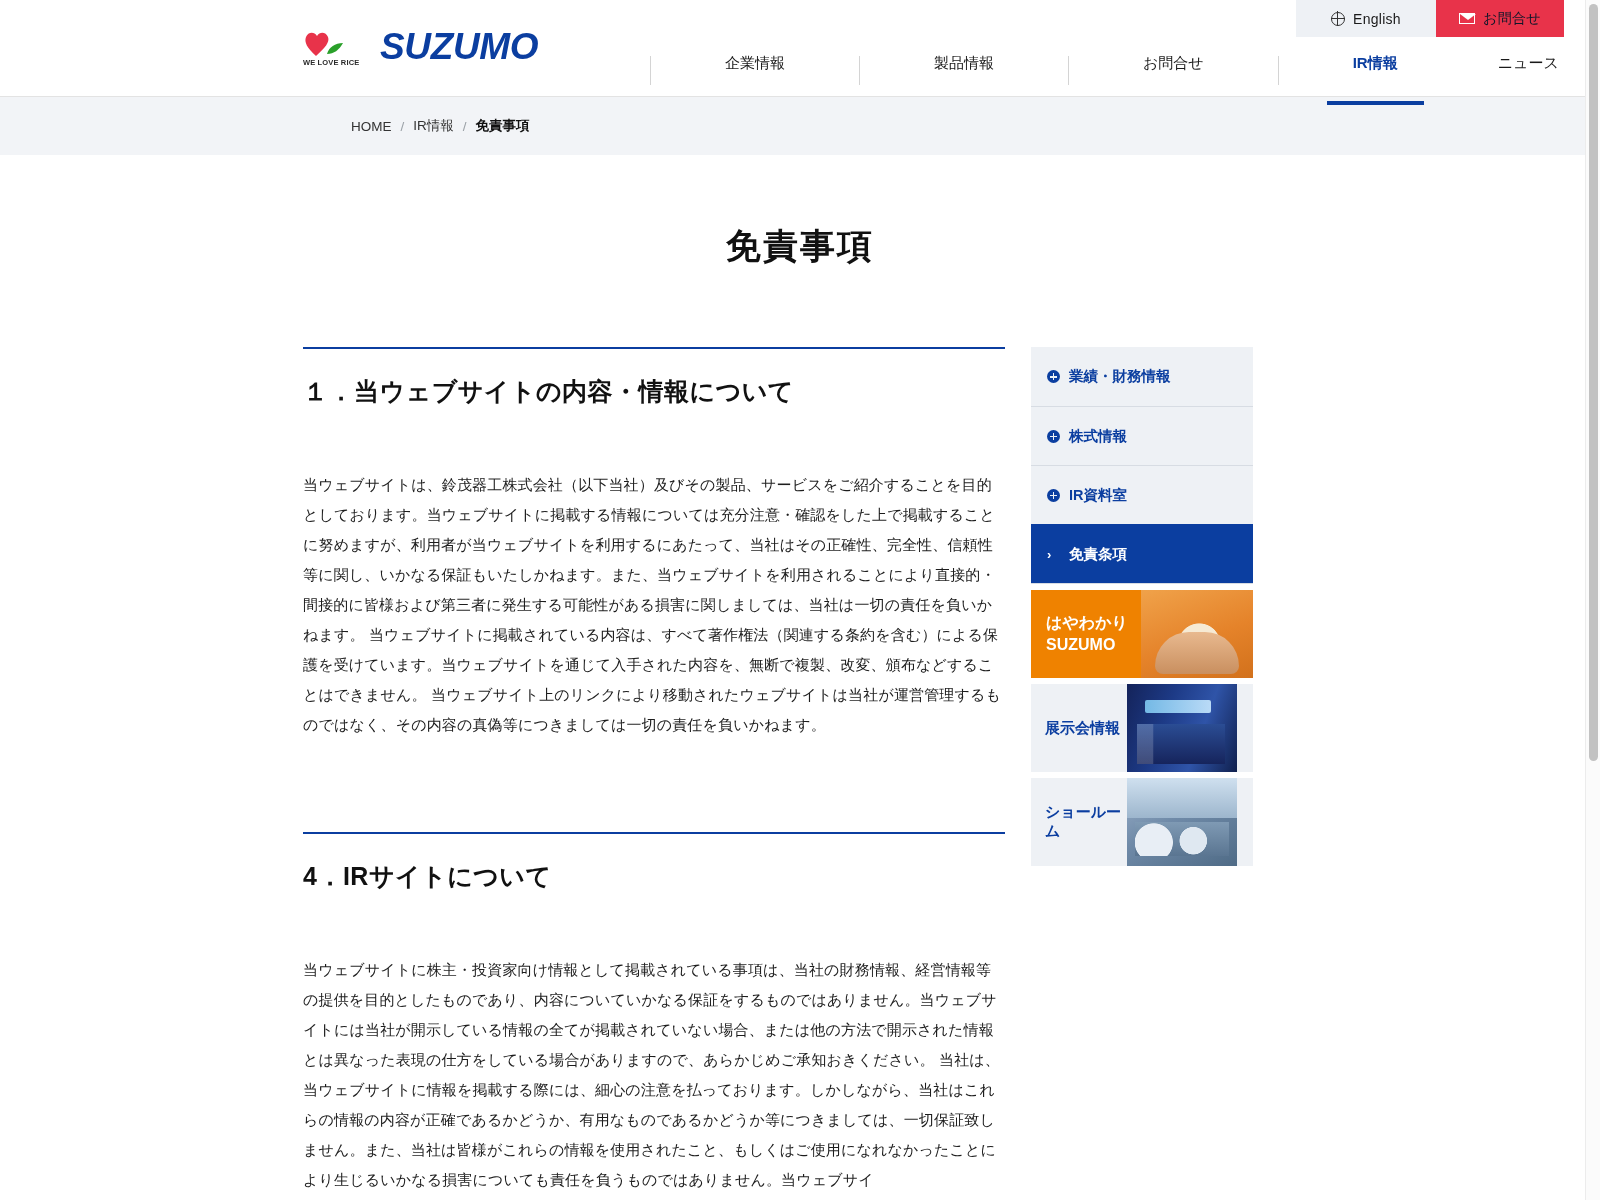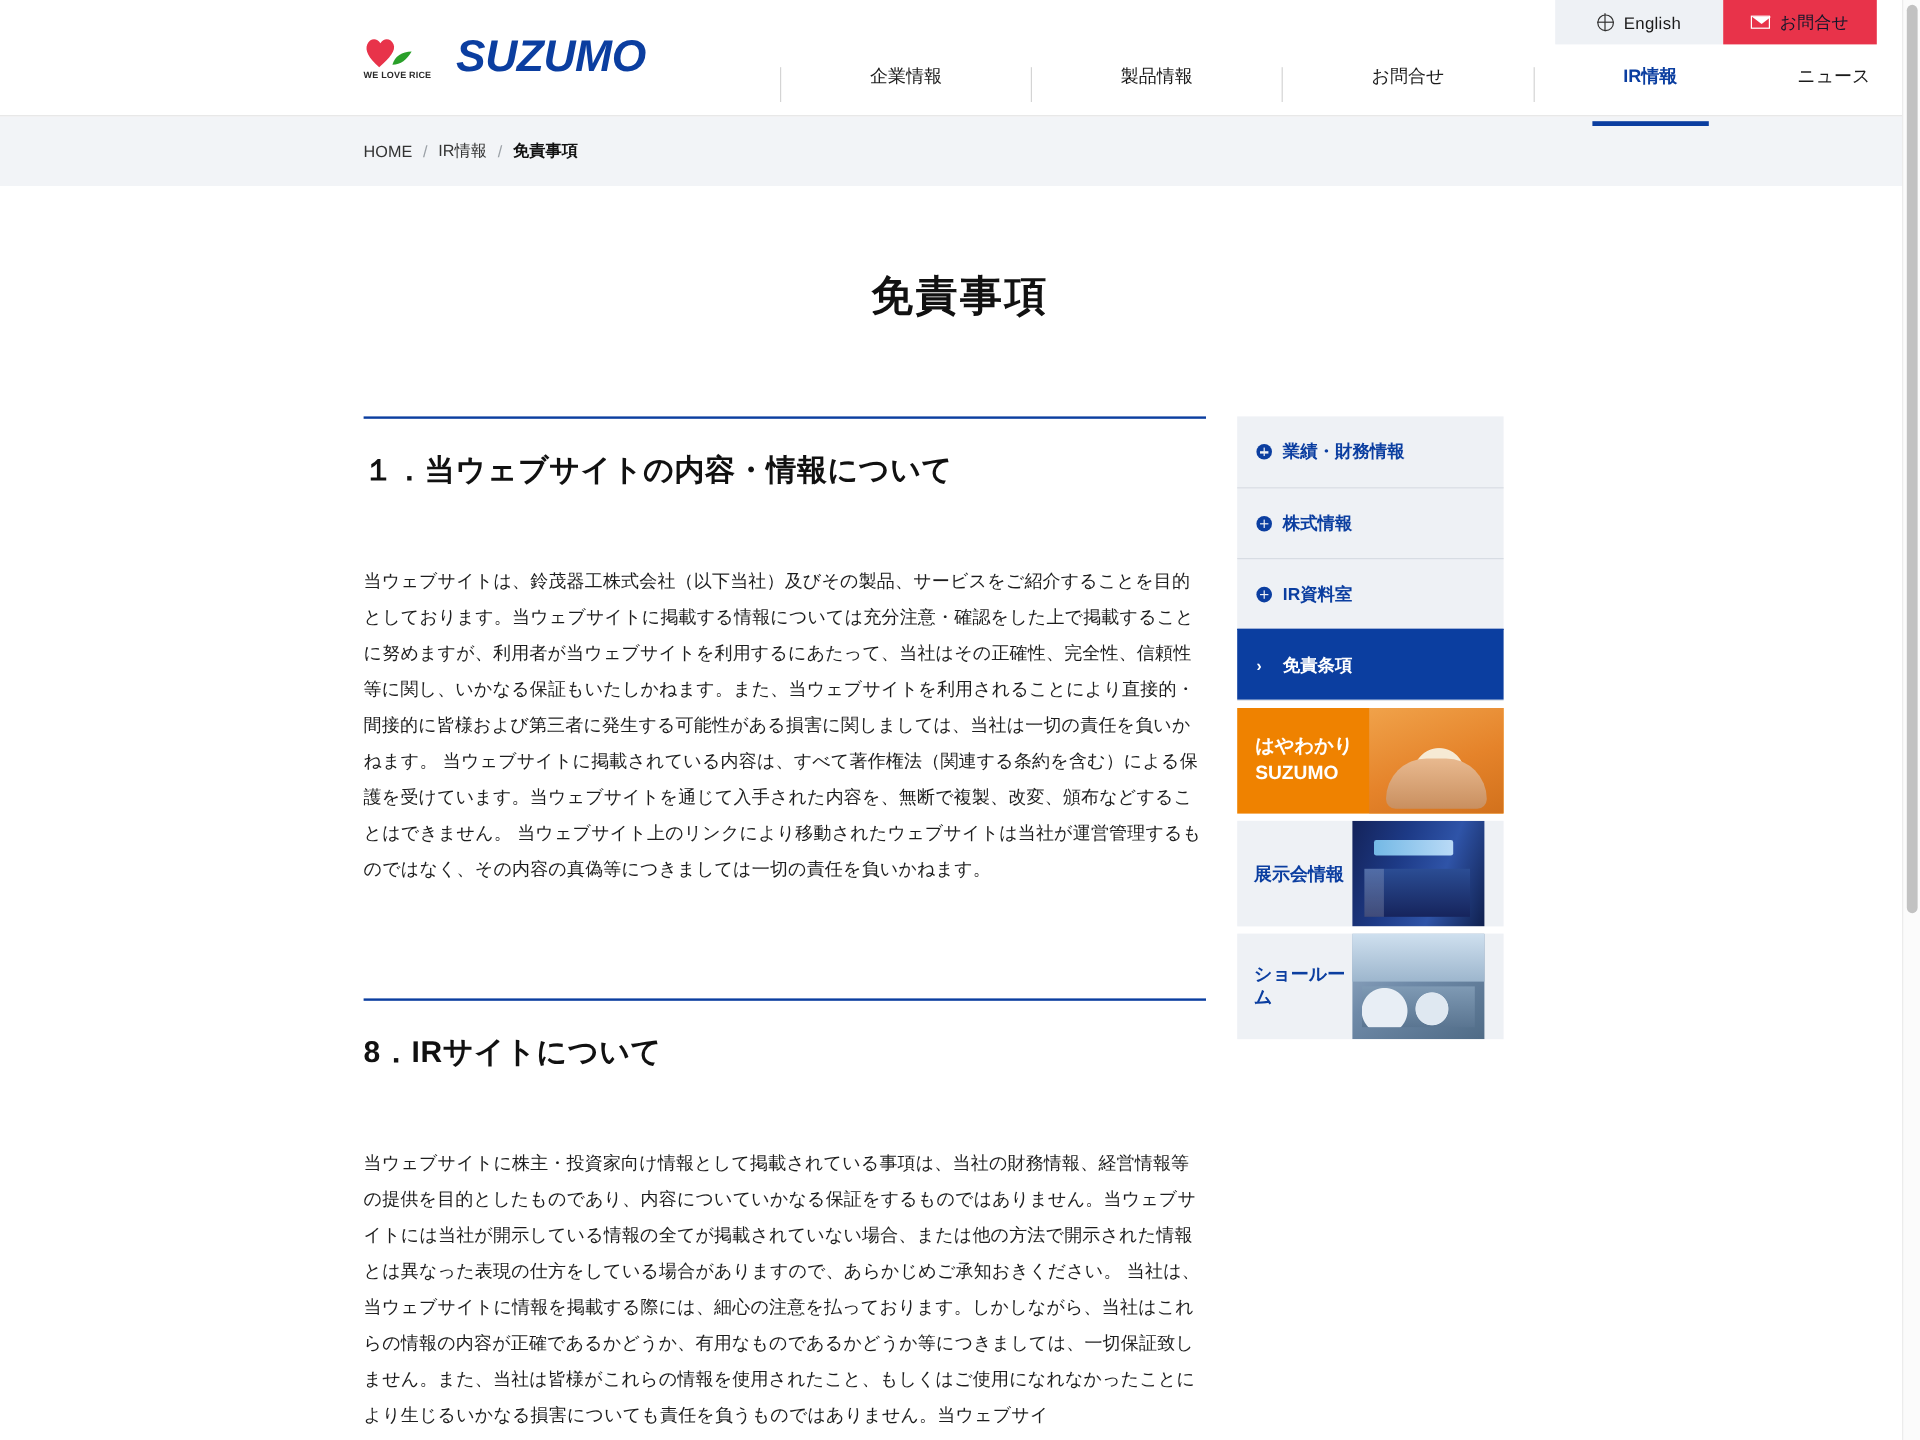--- a/index.html
+++ b/index.html
@@ -153,20 +153,21 @@
     height: 4px;
     background: #0b3ea0;
   }
 
   
   .crumb-bar {
     height: 58px;
     background: #f2f4f7;
     display: flex;
     align-items: center;
+    padding-left: 48px;
   }
   .crumb {
     margin-left: 303px;
     font-size: 13.5px;
     color: #333;
     display: flex;
     align-items: center;
     gap: 9px;
   }
   .crumb a { color: #333; text-decoration: none; cursor: pointer; }
@@ -436,21 +437,21 @@
     <div class="main-col">
 
       <section class="sec">
         <h2>１．当ウェブサイトの内容・情報について</h2>
         <p>当ウェブサイトは、鈴茂器工株式会社（以下当社）及びその製品、サービスをご紹介することを目的としております。当ウェブサイトに掲載する情報については充分注意・確認をした上で掲載することに努めますが、利用者が当ウェブサイトを利用するにあたって、当社はその正確性、完全性、信頼性等に関し、いかなる保証もいたしかねます。また、当ウェブサイトを利用されることにより直接的・間接的に皆様および第三者に発生する可能性がある損害に関しましては、当社は一切の責任を負いかねます。
 当ウェブサイトに掲載されている内容は、すべて著作権法（関連する条約を含む）による保護を受けています。当ウェブサイトを通じて入手された内容を、無断で複製、改変、頒布などすることはできません。
 当ウェブサイト上のリンクにより移動されたウェブサイトは当社が運営管理するものではなく、その内容の真偽等につきましては一切の責任を負いかねます。</p>
       </section>
 
       <section class="sec">
-        <h2>8．IRサイトについて</h2>
+        <h2>4．IRサイトについて</h2>
         <p>当ウェブサイトに株主・投資家向け情報として掲載されている事項は、当社の財務情報、経営情報等の提供を目的としたものであり、内容についていかなる保証をするものではありません。当ウェブサイトには当社が開示している情報の全てが掲載されていない場合、または他の方法で開示された情報とは異なった表現の仕方をしている場合がありますので、あらかじめご承知おきください。
 当社は、当ウェブサイトに情報を掲載する際には、細心の注意を払っております。しかしながら、当社はこれらの情報の内容が正確であるかどうか、有用なものであるかどうか等につきましては、一切保証致しません。また、当社は皆様がこれらの情報を使用されたこと、もしくはご使用になれなかったことにより生じるいかなる損害についても責任を負うものではありません。当ウェブサイ</p>
       </section>
 
     </div>
 
     <aside class="side-col">
 
       <div class="side-nav">
         <div class="side-nav-item">

